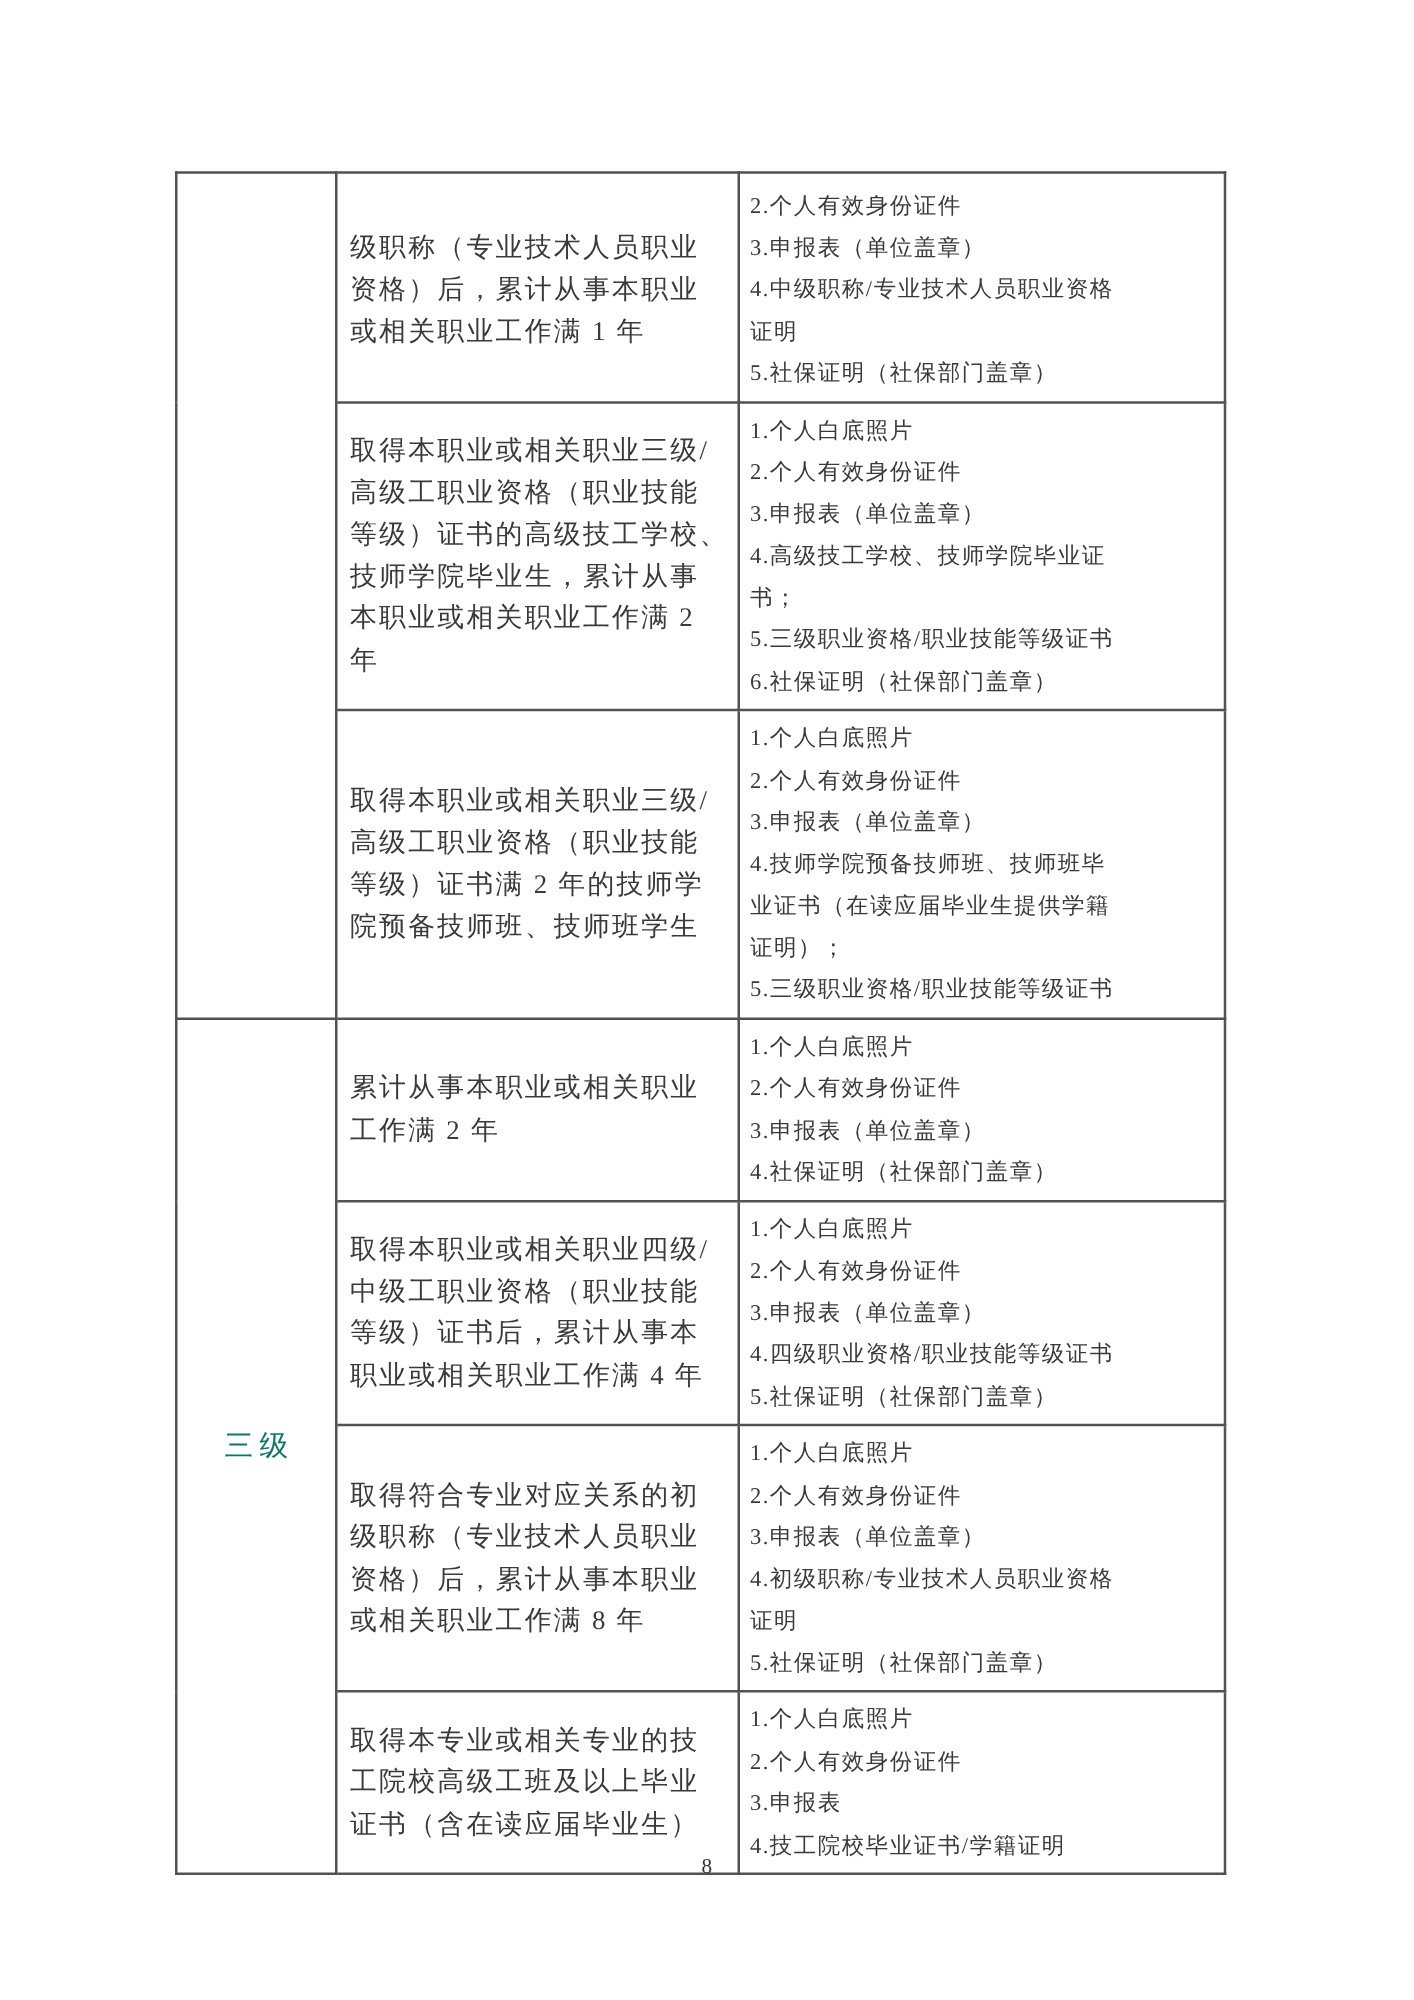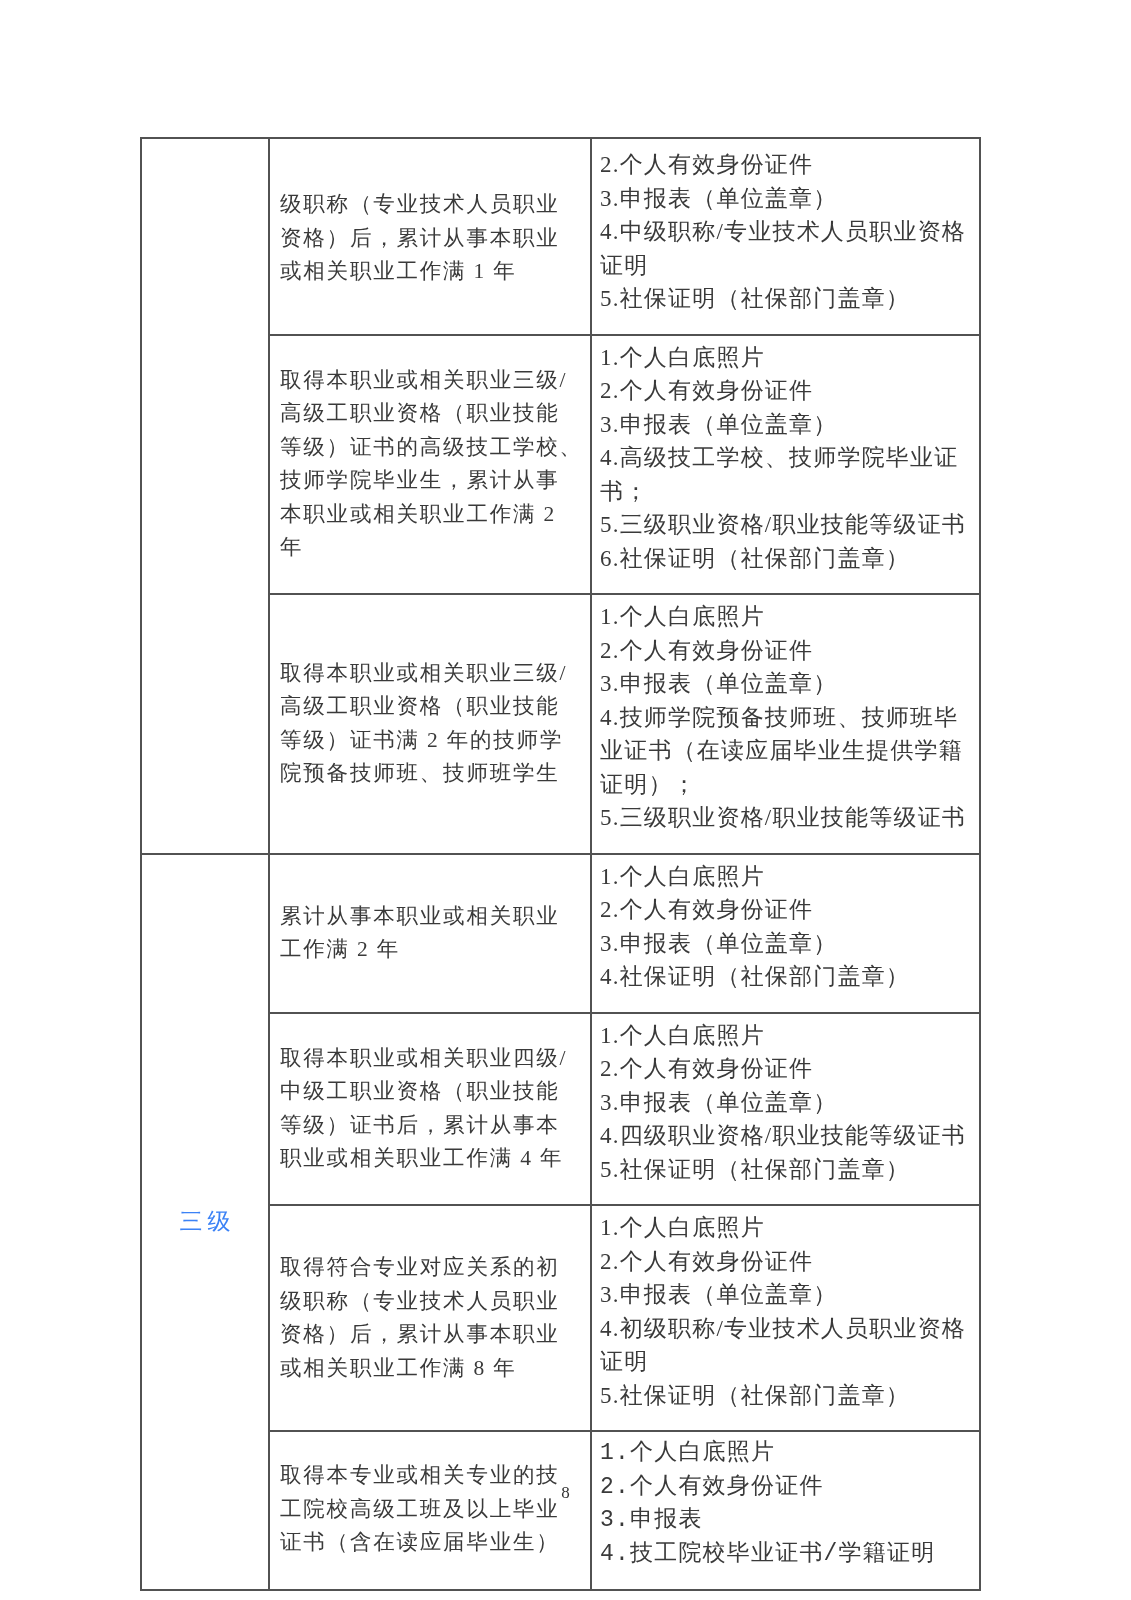--- a/index.html
+++ b/index.html
@@ -37,46 +37,46 @@
   }
   col.c-level { width: 128px; }
   col.c-cond  { width: 322px; }
   col.c-docs  { width: 389px; }
 
   td.level {
     text-align: center;
     font-size: 23px;
     letter-spacing: 5px;
     text-indent: 5px;
-    color: #3b82f6;
+    color: #0f766e;
   }
   td.cond {
     font-size: 21.5px;
     line-height: 33.5px;
     letter-spacing: 1.8px;
     padding: 5px 6px 5px 10px;
     white-space: pre-line;
     border-radius: 14px;
   }
   td.docs {
-    font-size: 23px;
+    font-size: 18px;
     line-height: 33.5px;
     letter-spacing: 1.2px;
-    padding: 5px 6px 18px 8px;
+    padding: 5px 6px 5px 8px;
     white-space: pre-line;
   }
   td.vtop { vertical-align: top; padding-top: 9px; }
 
   tr.h1 { height: 171px; }
   tr.h2 { height: 237px; }
   tr.h3 { height: 238px; }
   tr.h4 { height: 134px; }
   tr.h5 { height: 171px; margin-left: 22px; }
   tr.h6 { height: 207px; }
-  tr.h7 { height: 132px; font-family: Liberation Mono, monospace; }
+  tr.h7 { height: 132px; }
 
   .page-number {
     position: absolute;
     left: 0;
     top: 1483px;
     width: 1131px;
     text-align: center;
     font-size: 17px;
     letter-spacing: 0;
     color: #333333;

